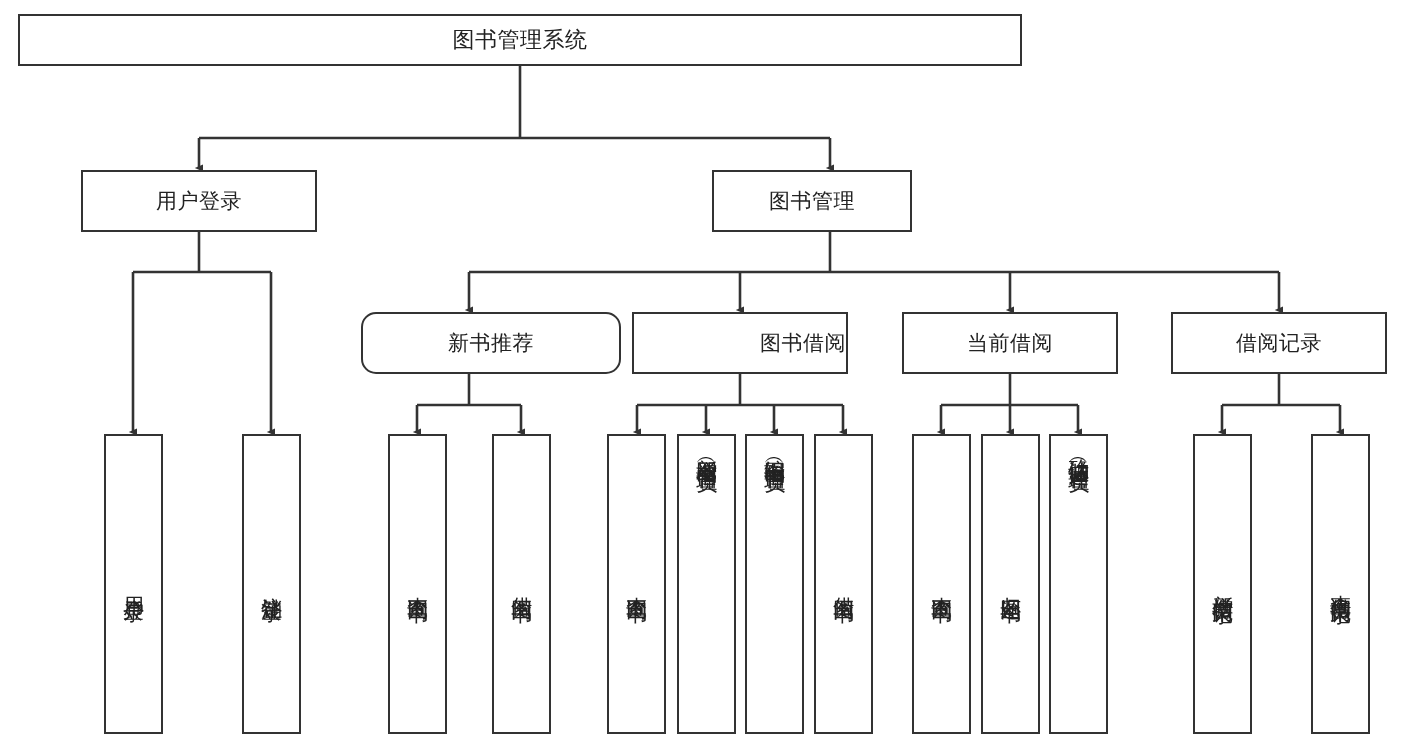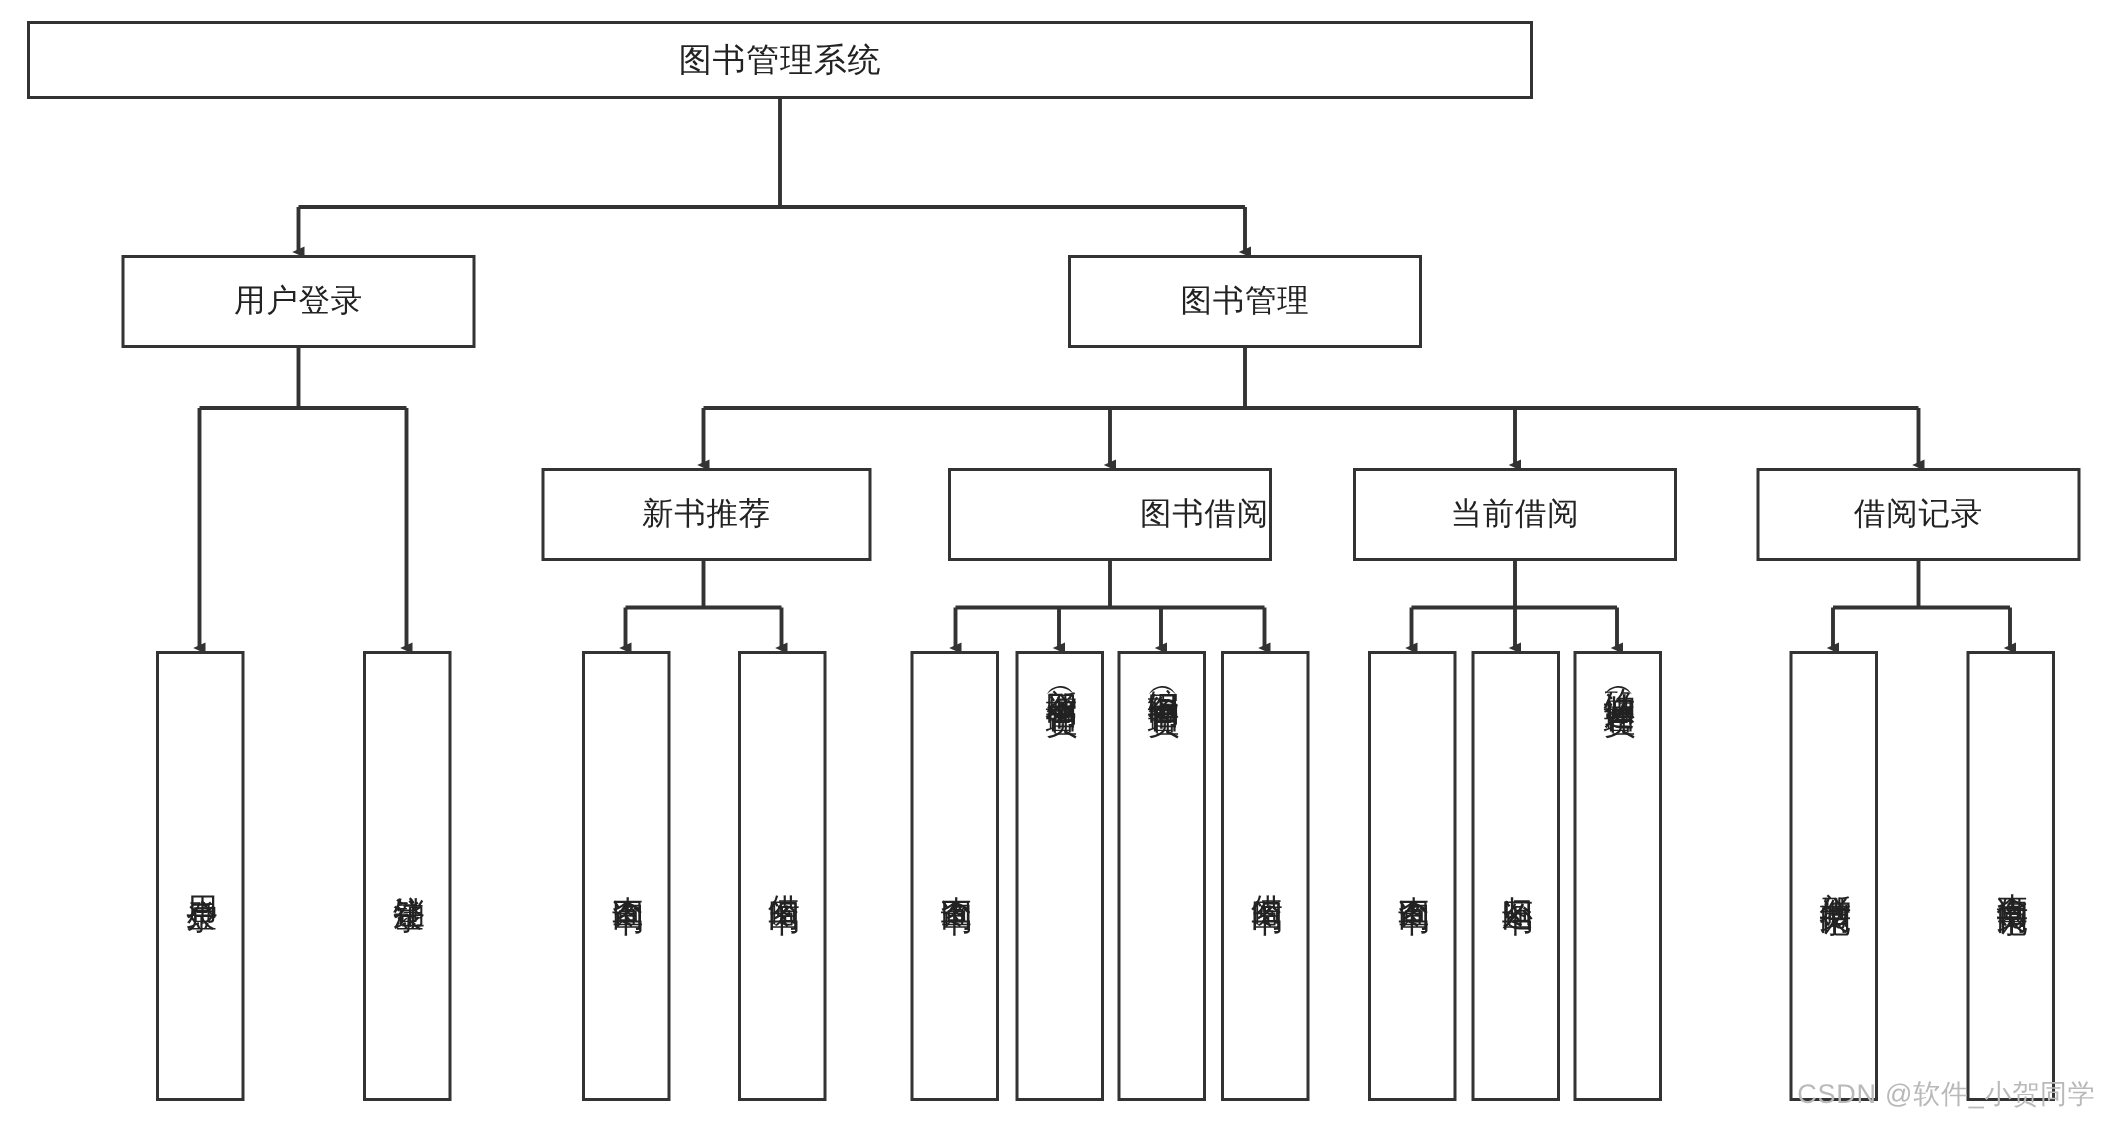--- a/index.html
+++ b/index.html
@@ -129,25 +129,25 @@
   </svg>
 
   <div class="node-box" id="title-node" style="left:18px; top:14px; width:1004px; height:52px;">
     <span class="node-label-h">图书管理系统</span>
   </div>
 
   <div class="node-box" style="left:81px; top:170px; width:236px; height:62px;">
     <span class="node-label-h">用户登录</span>
   </div>
 
-  <div class="node-box" style="left:712px; top:170px; width:236px; height:62px;">
+  <div class="node-box" style="left:712px; top:170px; width:200px; height:62px;">
     <span class="node-label-h">图书管理</span>
   </div>
 
-  <div class="node-box" style="left:361px; top:312px; width:220px; height:62px;">
+  <div class="node-box" style="left:361px; top:312px; width:260px; height:62px;border-radius:15px;">
     <span class="node-label-h">新书推荐</span>
   </div>
 
   <div class="node-box" style="left:632px; top:312px; width:216px; height:62px;justify-content:flex-end;">
     <span class="node-label-h">图书借阅</span>
   </div>
 
   <div class="node-box" style="left:1171px; top:312px; width:216px; height:62px;">
     <span class="node-label-h">借阅记录</span>
   </div>
@@ -201,15 +201,14 @@
   </div>
 
   <div class="node-box vertical centered" style="left:1193px; top:434px; width:59px; height:300px;">
     <span class="node-label-v">新增借阅记录</span>
   </div>
 
   <div class="node-box vertical centered" style="left:1311px; top:434px; width:59px; height:300px;">
     <span class="node-label-v">查询借阅记录</span>
   </div>
 
-  <div id="watermark">CSDN @软件_小贺同学</div>
 
 </div>
 
 </body></html>

